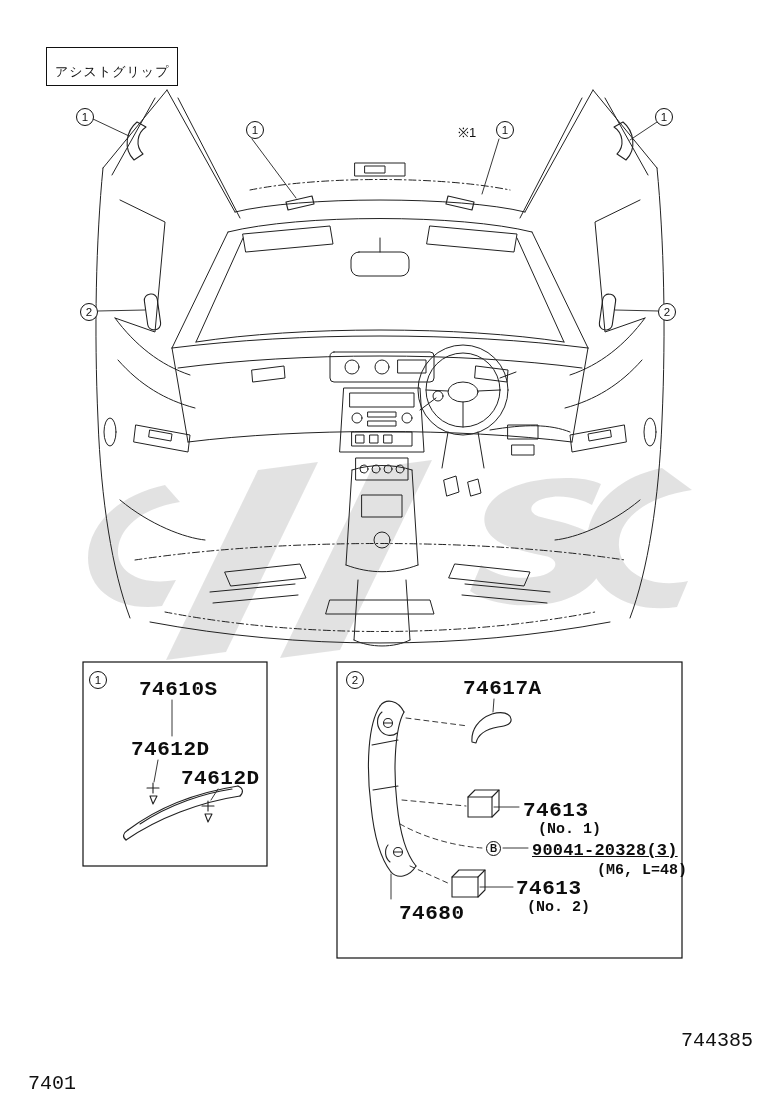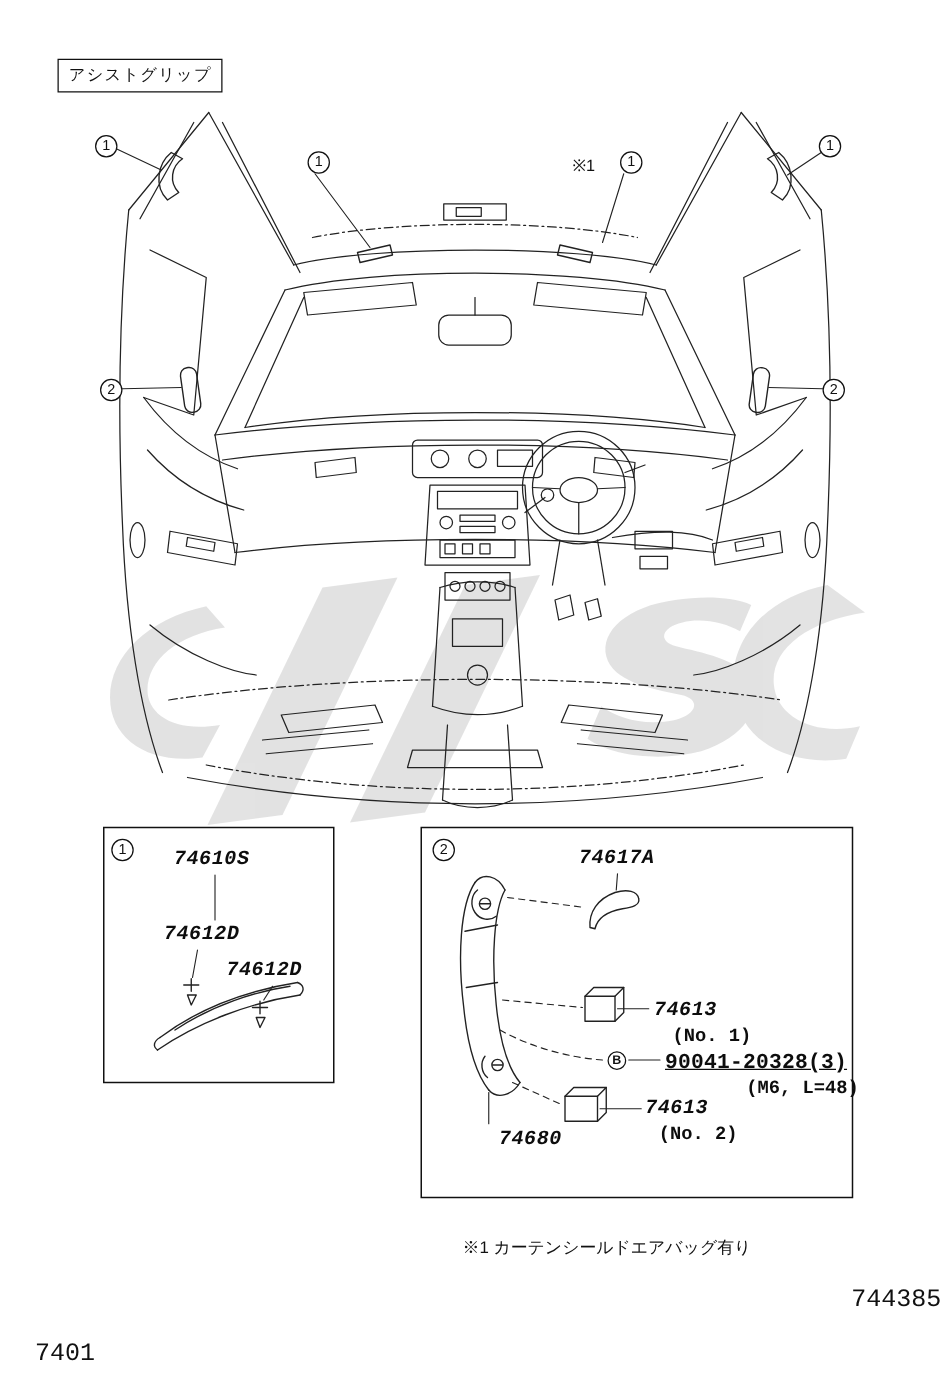--- a/index.html
+++ b/index.html
@@ -6,31 +6,31 @@
   html,body { background:#ffffff; }
   .page {
     position:relative; width:760px; height:1112px; background:#fff;
     font-family:"Liberation Sans", sans-serif; color:#111; overflow:hidden;
   }
   svg.art { position:absolute; left:0; top:0; }
   .label {
     position:absolute; font-family:"Liberation Mono", monospace;
     font-weight:700; color:#0d0d0d; white-space:nowrap; z-index:3;
   }
-  .pn   { font-size:16px; letter-spacing:0.5px;font-style:italic; }
+  .pn   { font-size:21px; letter-spacing:0.5px; }
   .pn-m { font-size:17px; letter-spacing:0.2px; }
   .pn-sm{ font-size:15px; letter-spacing:0; }
   .callout {
     position:absolute; width:18px; height:18px; border:1.4px solid #111;
     border-radius:50%; display:flex; align-items:center; justify-content:center;
     font-size:11.5px; font-family:"Liberation Sans",sans-serif; background:#fff; z-index:3;
   }
   .title-box {
     position:absolute; left:46px; top:47px; border:1.6px solid #111;
-    padding:3px 8px 4px 8px; font-size:13px; letter-spacing:1px; background:#fff; z-index:3;
+    padding:15px 8px 4px 8px; font-size:13px; letter-spacing:1px; background:#fff; z-index:3;
   }
   .note { position:absolute; font-size:13px; font-family:"Liberation Sans",sans-serif; z-index:3; }
   .bolt-circle {
     position:absolute; width:15px; height:15px; border:1.3px solid #111; border-radius:50%;
     display:flex; align-items:center; justify-content:center; font-size:10px; font-weight:700;
     background:#fff; font-family:"Liberation Sans",sans-serif; z-index:3;
   }
   .footer-num { position:absolute; font-size:20px; font-family:"Liberation Mono",monospace; z-index:3; }
 </style>
 </head>
@@ -286,18 +286,17 @@
   <div class="label pn" style="left:463px; top:677px;">74617A</div>
   <div class="label pn" style="left:523px; top:799px;">74613</div>
   <div class="label pn-sm" style="left:538px; top:821px; font-family:'Liberation Mono',monospace; font-weight:700; position:absolute; z-index:3;">(No. 1)</div>
   <div class="bolt-circle" style="left:486px; top:841px;">B</div>
   <div class="label pn-m" style="left:532px; top:841px;text-decoration:underline;">90041-20328(3)</div>
   <div class="label pn-sm" style="left:597px; top:862px;">(M6, L=48)</div>
   <div class="label pn" style="left:516px; top:877px;">74613</div>
   <div class="label pn-sm" style="left:527px; top:899px;">(No. 2)</div>
   <div class="label pn" style="left:363px; top:902px;margin-left:36px;">74680</div>
 
-  <div class="note" style="left:370px; top:989px; font-size:13.5px;">※1 カーテンシールドエアバッグ有り</div>
 
   <div class="footer-num" style="left:28px; top:1072px;">7401</div>
   <div class="footer-num" style="left:681px; top:1029px;">744385</div>
 
 </div>
 
 </body></html>

